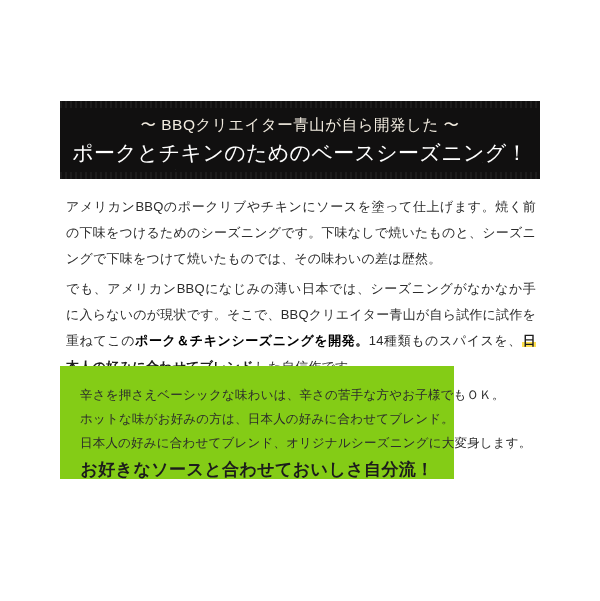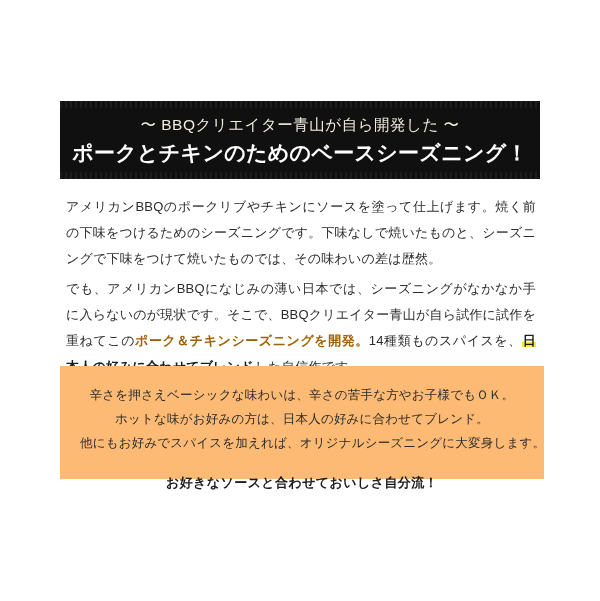--- a/index.html
+++ b/index.html
@@ -63,77 +63,78 @@
     font-size: 15.5px;
     letter-spacing: .5px;
     line-height: 1;
     margin-bottom: 9px;
     white-space: nowrap;
     font-weight: 400;
   }
   .banner-title {
     color: #ffffff;
     font-size: 21px;
-    font-weight: 700;
+    font-weight: 400;
     letter-spacing: .3px;
     line-height: 1;
     white-space: nowrap;
   }
 
   
   .body-copy {
     position: absolute;
     left: 62px;
     top: 190px;
     width: 478px;
     color: #2b2b2b;
     font-size: 13px;
     line-height: 26px;
     letter-spacing: .2px;
     text-align: justify;
   }
   .body-copy p { margin: 4px; }
   .body-copy .strong {
     font-weight: 700;
-    color: #a16207;
+    color: #000000;
   }
   .body-copy .hl {
     font-weight: 700;
     color: #1d1d1d;
     background: linear-gradient(transparent 58%, #ffe14d 58%, #ffe14d 94%, transparent 94%);
     padding: 0 1px;
   }
 
   
   .yellow-box {
     position: absolute;
     left: 60px;
     top: 366px;
-    width: 484px;
+    width: 394px;
     height: 113px;
-    background: #fdba74;
+    background: #84cc16;
     box-sizing: border-box;
     padding: 17px 20px 0;
     text-align: center;
   }
   .yellow-line {
     color: #2c2c2c;
     font-size: 12.5px;
     line-height: 24px;
     letter-spacing: .2px;
     white-space: nowrap;
   }
   .yellow-final {
-    margin-top: 21px;
+    margin-top: 7px;
     color: #1c1c1c;
-    font-size: 13px;
+    font-size: 17px;
     font-weight: 700;
     letter-spacing: .4px;
     line-height: 1.1;
     white-space: nowrap;
+    font-family: Liberation Mono, monospace;
   }
 </style>
 </head>
 <body>
 
 <div class="page">
 
   <div class="banner">
     <div class="banner-sub">〜 BBQクリエイター青山が自ら開発した 〜</div>
     <div class="banner-title">ポークとチキンのためのベースシーズニング！</div>
@@ -144,17 +145,17 @@
       <span>アメリカンBBQのポークリブやチキンにソースを塗って仕上げます。焼く前の下味をつけるためのシーズニングです。下味なしで焼いたものと、シーズニングで下味をつけて焼いたものでは、その味わいの差は歴然。</span>
     </p>
     <p>
       <span>でも、アメリカンBBQになじみの薄い日本では、シーズニングがなかなか手に入らないのが現状です。そこで、BBQクリエイター青山が自ら試作に試作を重ねてこの</span><span class="strong">ポーク＆チキンシーズニングを開発。</span><span>14種類ものスパイスを、</span><span class="hl">日本人の好みに合わせてブレンド</span><span>した自信作です。</span>
     </p>
   </div>
 
   <div class="yellow-box">
     <div class="yellow-line">辛さを押さえベーシックな味わいは、辛さの苦手な方やお子様でもＯＫ。</div>
     <div class="yellow-line">ホットな味がお好みの方は、日本人の好みに合わせてブレンド。</div>
-    <div class="yellow-line">他にもお好みでスパイスを加えれば、オリジナルシーズニングに大変身します。</div>
+    <div class="yellow-line">日本人の好みに合わせてブレンド、オリジナルシーズニングに大変身します。</div>
     <div class="yellow-final">お好きなソースと合わせておいしさ自分流！</div>
   </div>
 
 </div>
 
 </body></html>

